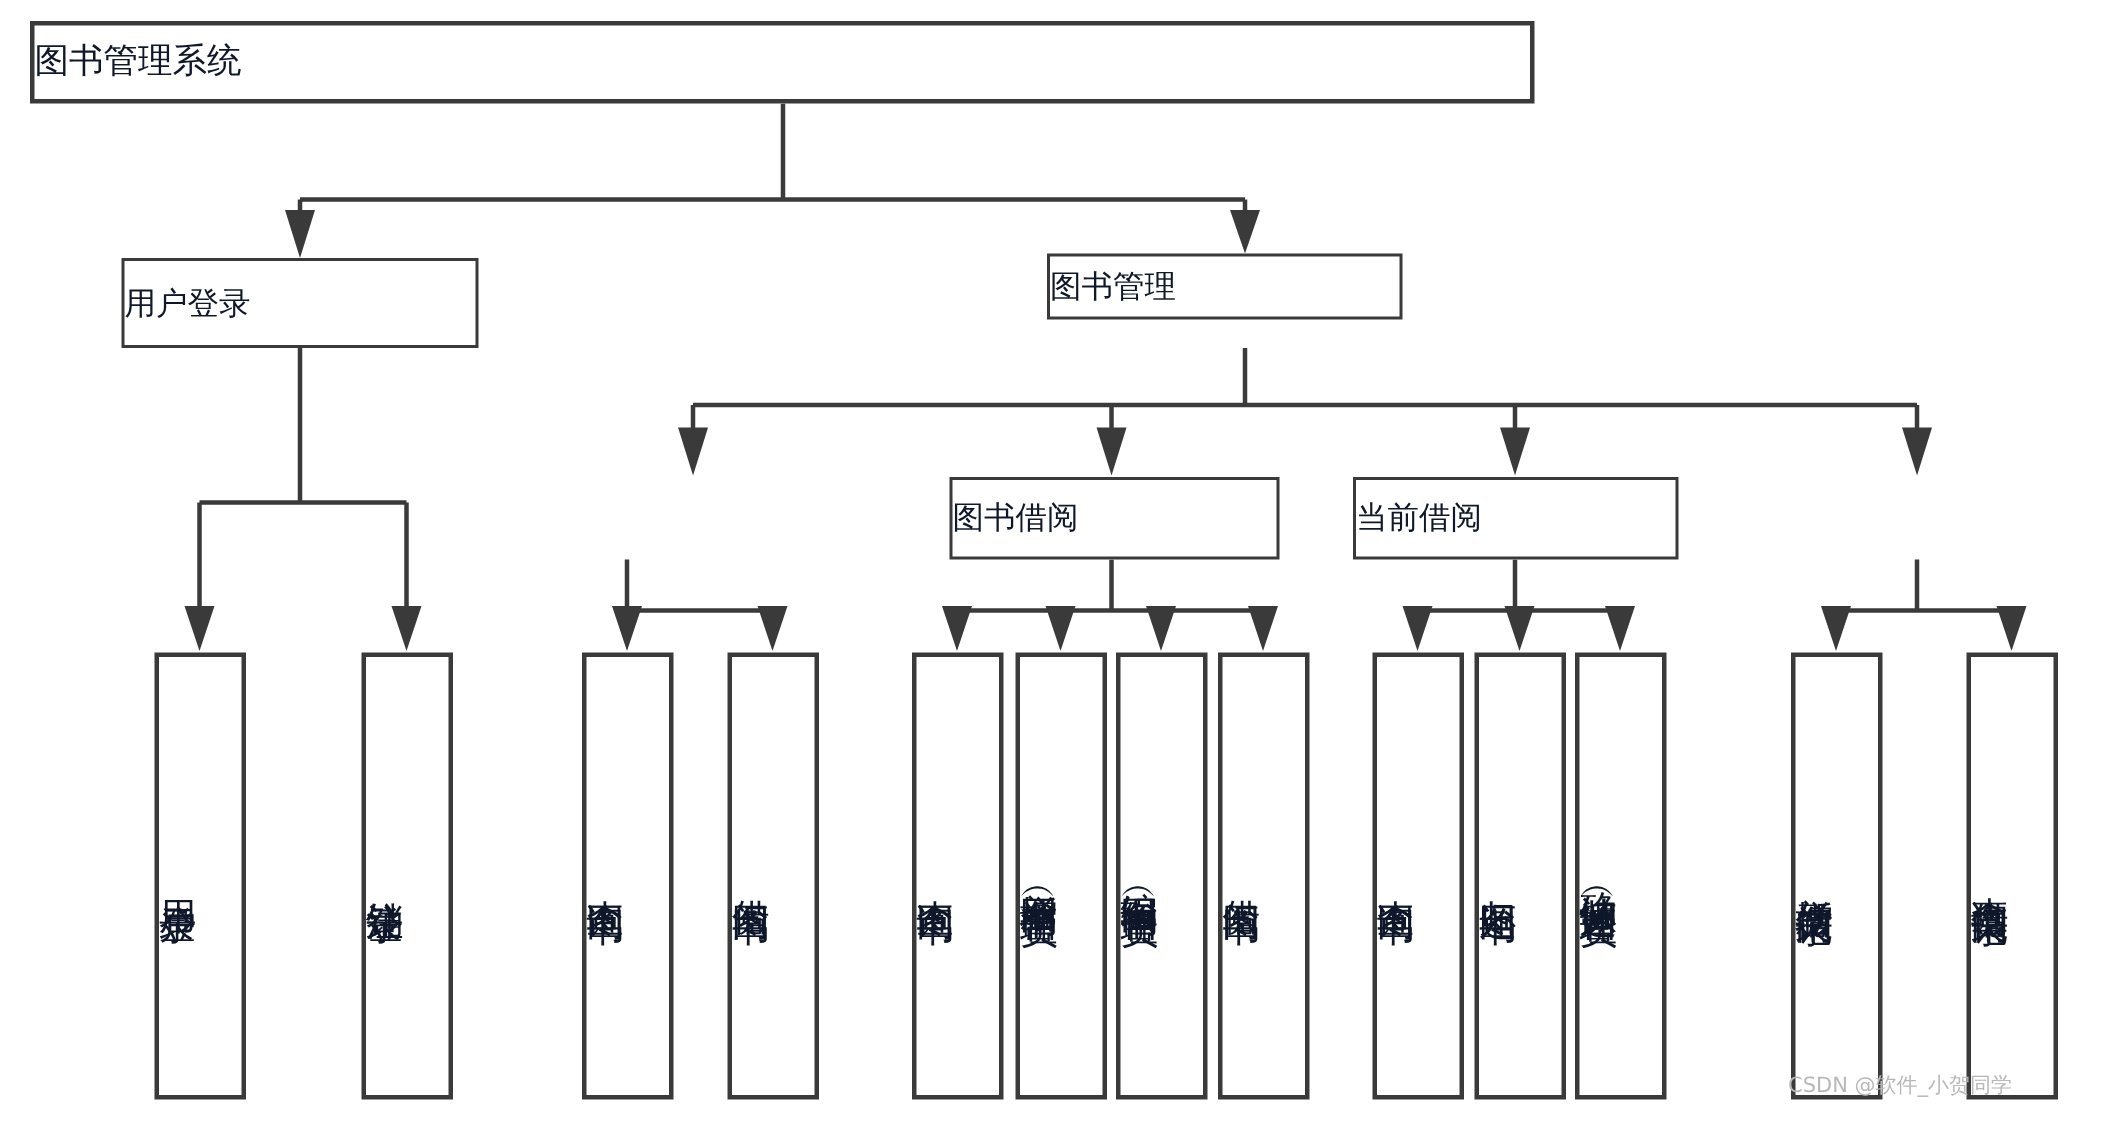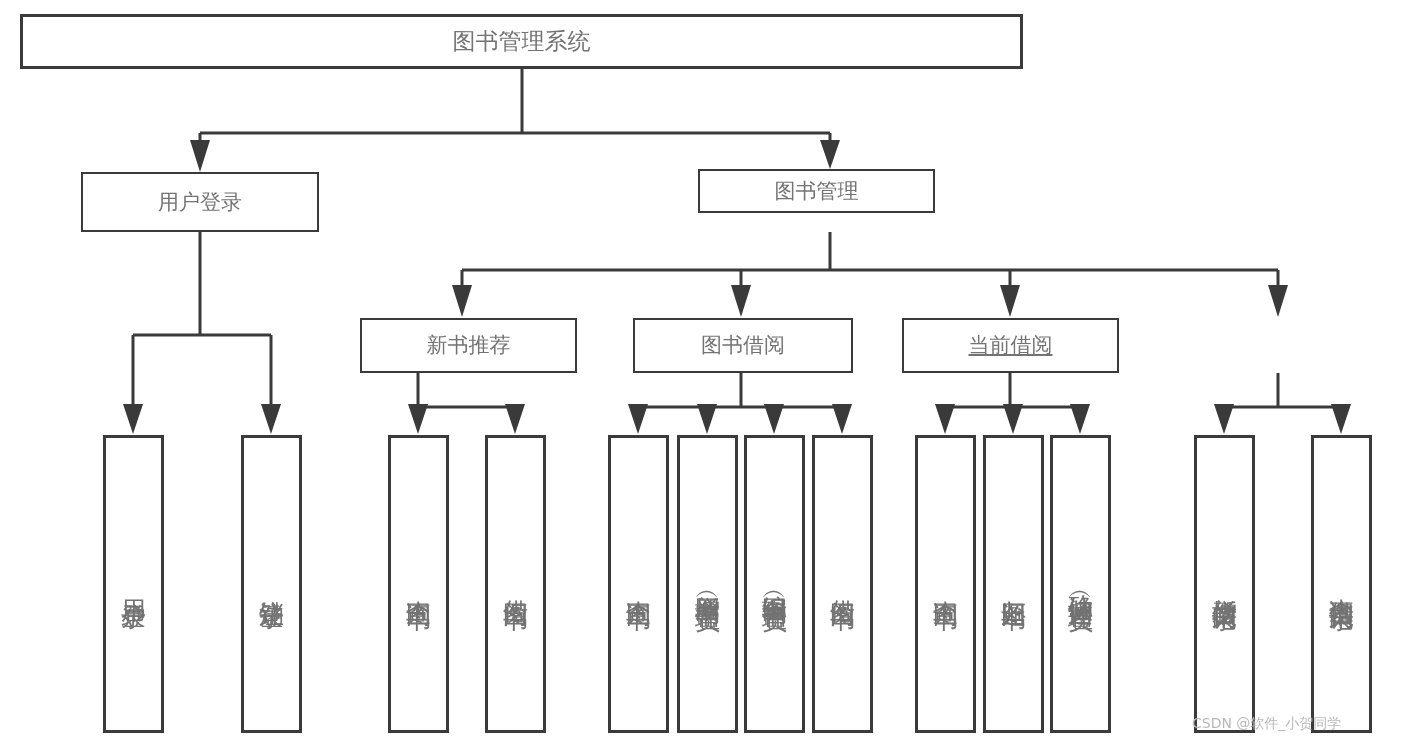--- a/index.html
+++ b/index.html
@@ -26,22 +26,22 @@
     height: 747px;
     pointer-events: none;
   }
   .node {
     position: absolute;
     box-sizing: border-box;
     border: 2.5px solid #3a3a3a;
     background: #ffffff;
     display: flex;
     align-items: center;
-    justify-content: center;
-    color: #737373;
+    justify-content: flex-start;
+    color: #0f172a;
   }
   .node .label {
     display: block;
     text-align: center;
     line-height: 1.15;
     white-space: nowrap;
   }
   .node.root {
     border-width: 3px;
   }
@@ -160,27 +160,24 @@
     <span class="label">图书管理系统</span>
   </div>
 
   <div class="node level1" style="left:81px; top:172px; width:238px; height:60px;">
     <span class="label">用户登录</span>
   </div>
   <div class="node level1" style="left:698px; top:169px; width:237px; height:44px;">
     <span class="label">图书管理</span>
   </div>
 
-  <div class="node level2" style="left:360px; top:318px; width:217px; height:55px;">
-    <span class="label">新书推荐</span>
-  </div>
   <div class="node level2" style="left:633px; top:318px; width:220px; height:55px;">
     <span class="label">图书借阅</span>
   </div>
-  <div class="node level2" style="left:902px; top:318px; width:217px; height:55px;text-decoration:underline;">
+  <div class="node level2" style="left:902px; top:318px; width:217px; height:55px;">
     <span class="label">当前借阅</span>
   </div>
 
   <div class="node leaf" style="left:103px; top:435px; width:61px; height:298px;">
     <span class="label">用户登录</span>
   </div>
   <div class="node leaf" style="left:241px; top:435px; width:61px; height:298px;">
     <span class="label">注销登录</span>
   </div>
 

